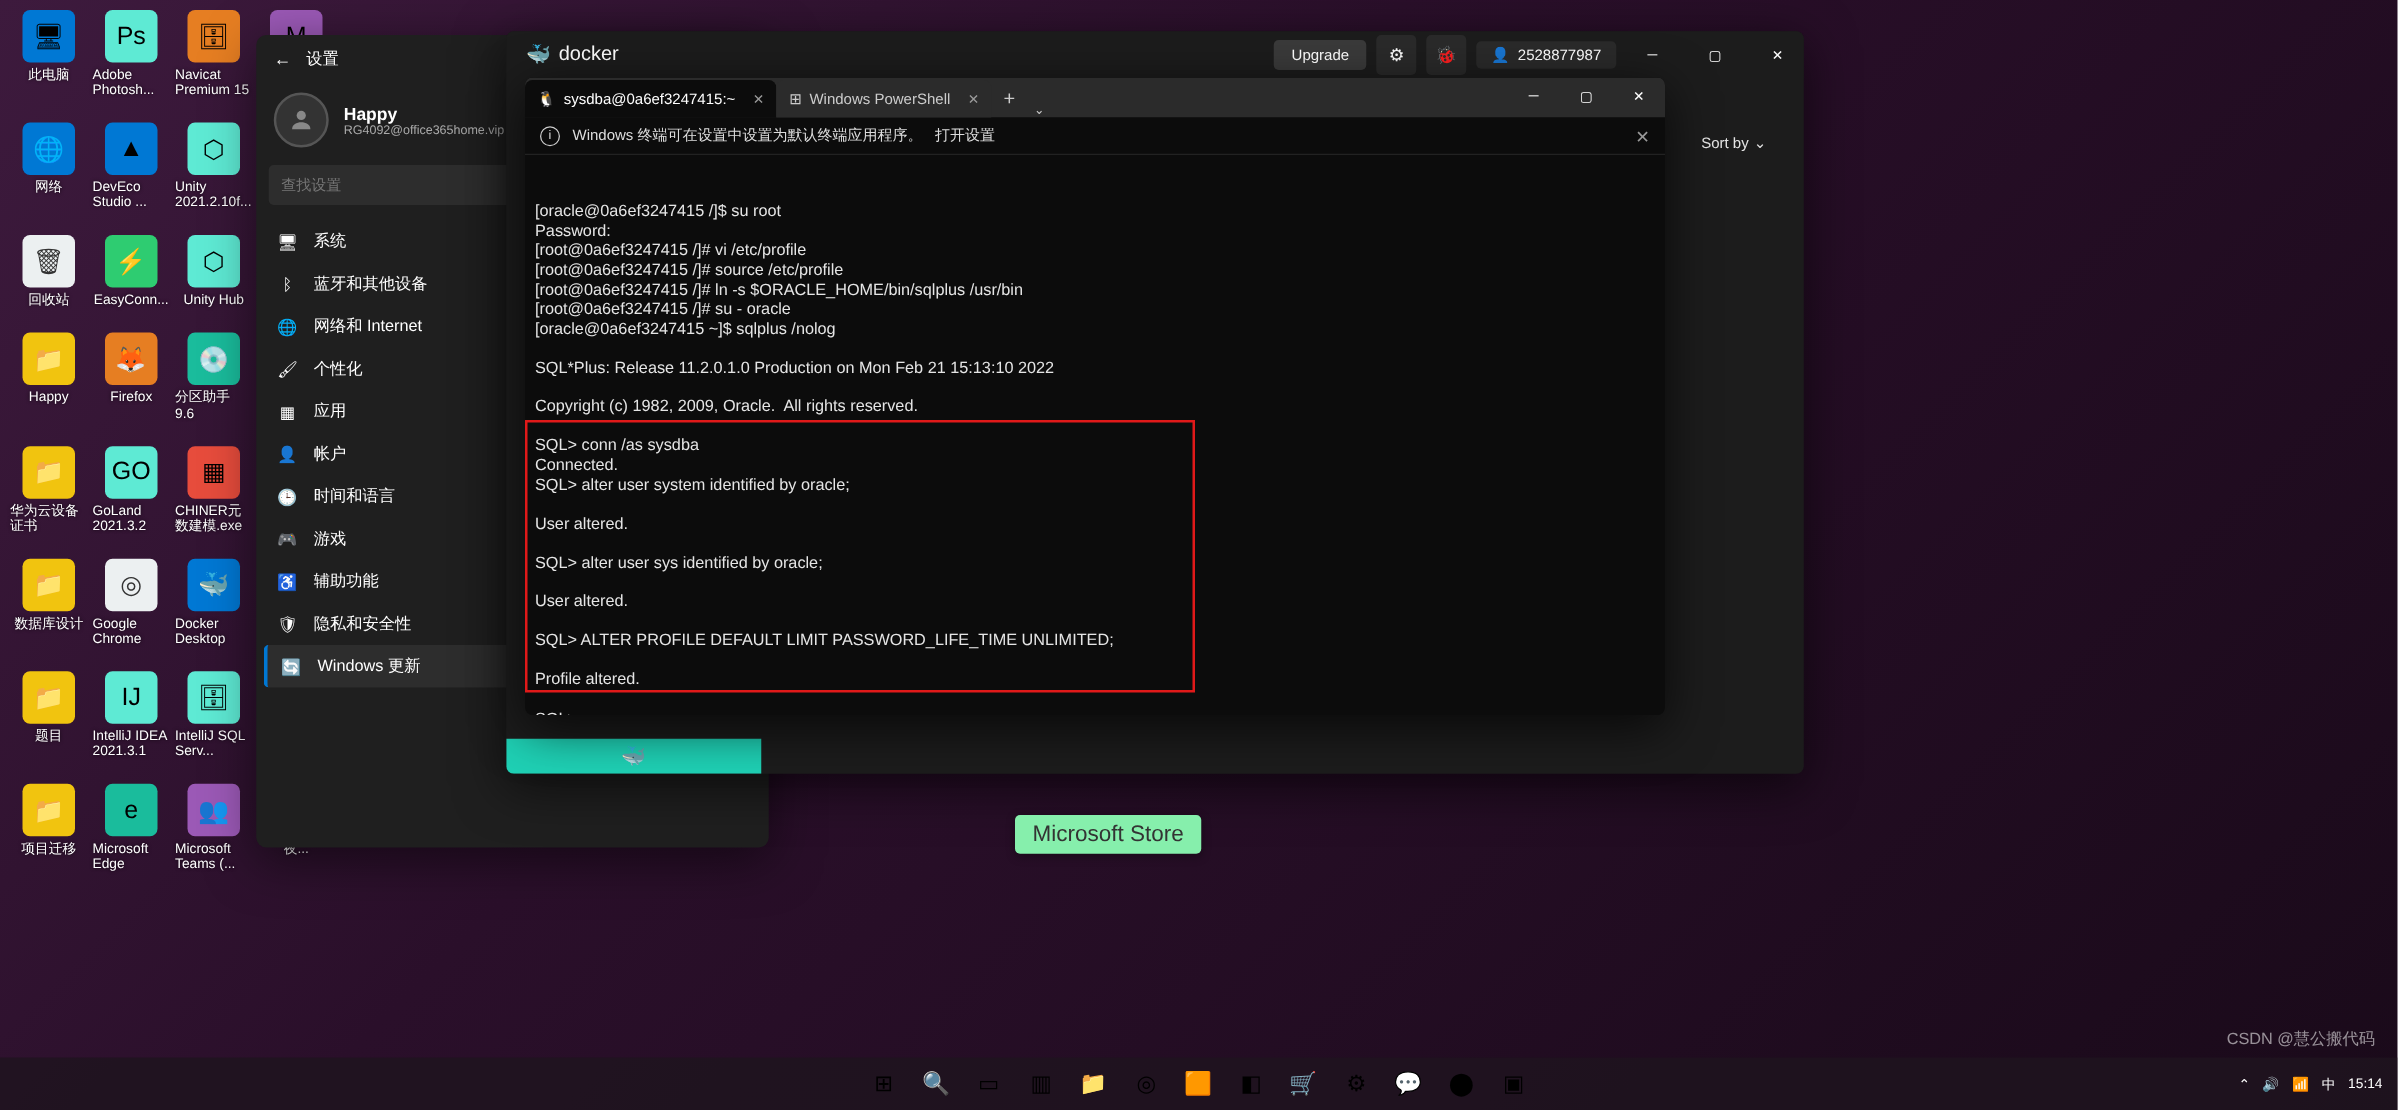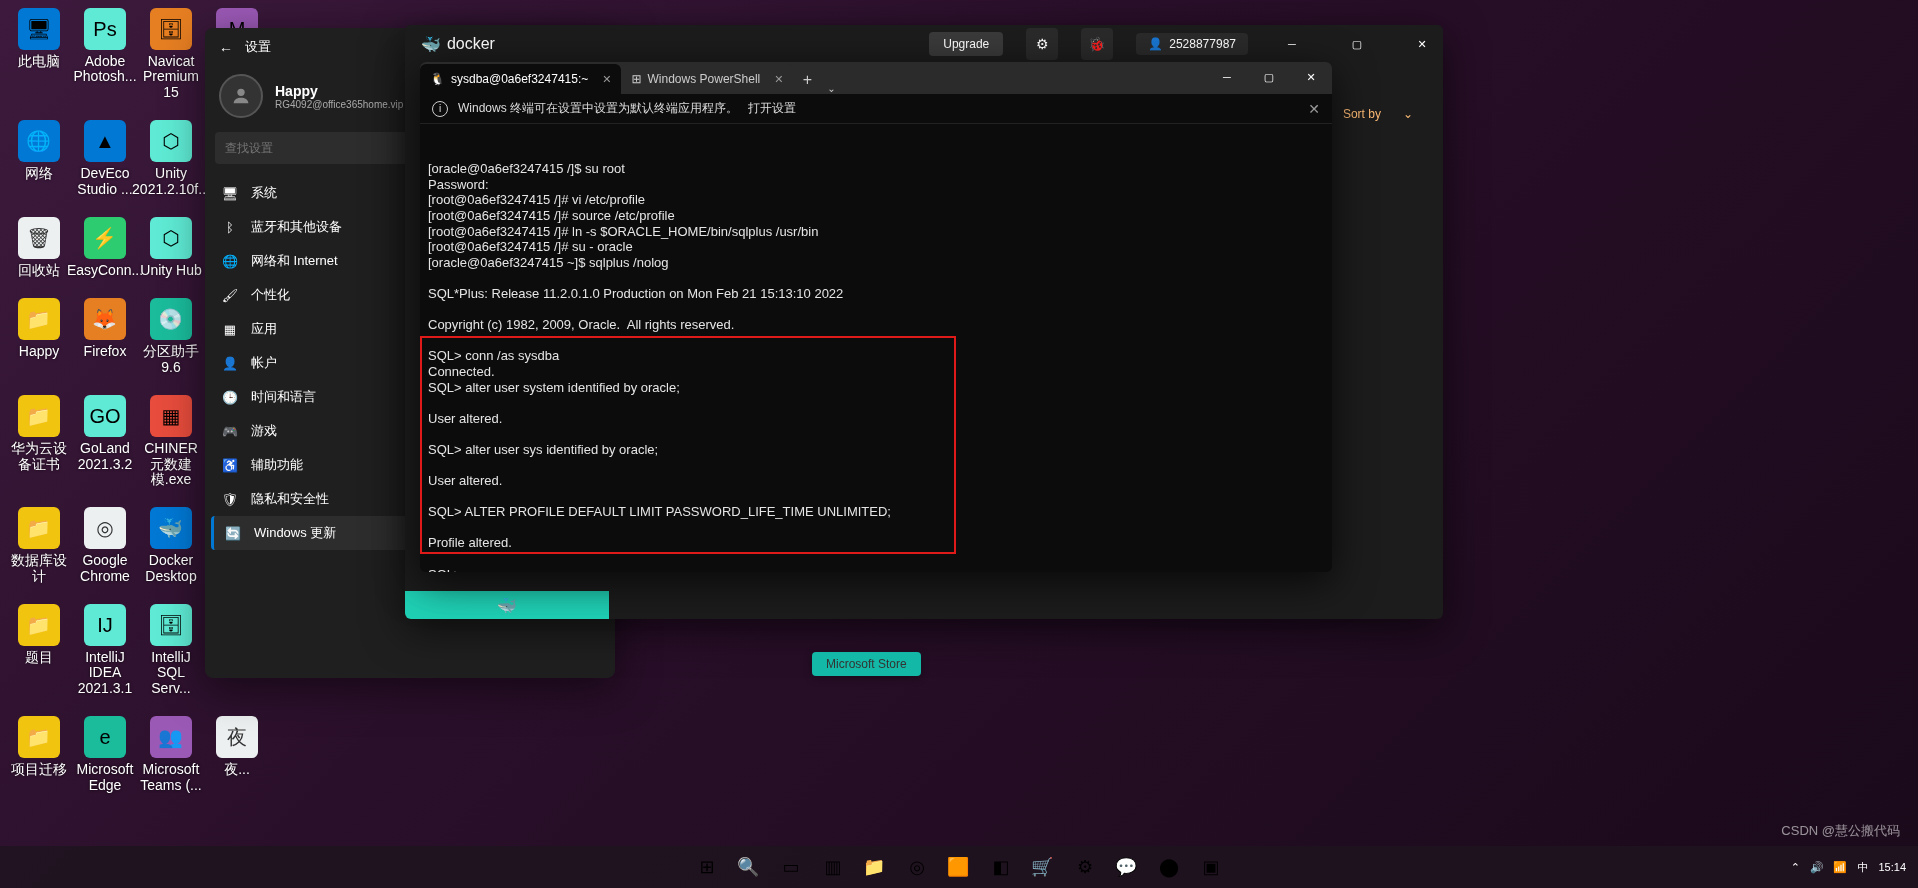--- a/index.html
+++ b/index.html
@@ -3,21 +3,21 @@
 <meta charset="utf-8">
 <style>
 * { margin: 0; padding: 0; box-sizing: border-box; font-family: "Segoe UI", "Microsoft YaHei", sans-serif; }
 body { width: 1918px; height: 888px; background: linear-gradient(135deg, #3d1a3d 0%, #2a0f2a 40%, #1a0a1a 100%); overflow: hidden; position: relative; }
 
 
 .desktop { position: absolute; top: 0; left: 0; width: 100%; height: 100%; }
 .icon-grid { position: absolute; top: 8px; left: 8px; display: grid; grid-template-columns: repeat(4, 62px); gap: 20px 4px; }
 .desktop-icon { display: flex; flex-direction: column; align-items: center; width: 62px; cursor: pointer; }
 .desktop-icon .img { width: 42px; height: 42px; border-radius: 6px; display: flex; align-items: center; justify-content: center; font-size: 20px; }
-.desktop-icon .lbl { color: #fff; font-size: 14px; text-align: center; margin-top: 4px; text-shadow: 0 0 3px rgba(0,0,0,.8); line-height: 1.1; }
+.desktop-icon .lbl { color: #fff; font-size: 11px; text-align: left; margin-top: 4px; text-shadow: 0 0 3px rgba(0,0,0,.8); line-height: 1.1; }
 
 
 .settings-window { position: absolute; left: 205px; top: 28px; width: 410px; height: 650px; background: #1f1f1f; border-radius: 8px; box-shadow: 0 10px 40px rgba(0,0,0,.5); overflow: hidden; color: #fff; }
 .settings-header { display: flex; align-items: center; padding: 10px 14px; gap: 12px; }
 .settings-header .back { font-size: 14px; cursor: pointer; }
 .settings-header .title { font-size: 13px; }
 .settings-profile { display: flex; align-items: center; padding: 8px 14px 14px; gap: 12px; }
 .settings-profile .avatar { width: 44px; height: 44px; border-radius: 50%; background: #333; border: 2px solid #555; display: flex; align-items: center; justify-content: center; }
 .settings-profile .name { font-size: 14px; font-weight: 600; }
 .settings-profile .email { font-size: 10px; color: #aaa; }
@@ -25,47 +25,47 @@
 .settings-search input { background: none; border: none; color: #fff; font-size: 12px; outline: none; width: 100%; }
 .settings-nav { padding: 0 6px; }
 .nav-item { display: flex; align-items: center; padding: 8px 10px; border-radius: 4px; gap: 12px; cursor: pointer; font-size: 13px; }
 .nav-item.active { background: #2d2d2d; border-left: 3px solid #0078d4; }
 .nav-item .ico { width: 18px; height: 18px; display: flex; align-items: center; justify-content: center; font-size: 13px; }
 
 
 .docker-window { position: absolute; left: 405px; top: 25px; width: 1038px; height: 594px; background: #1c1c1c; border-radius: 6px; box-shadow: 0 10px 40px rgba(0,0,0,.6); color: #fff; overflow: hidden; }
 .docker-header { height: 38px; display: flex; align-items: center; justify-content: space-between; padding: 0 0 0 16px; background: #1c1c1c; }
 .docker-logo { display: flex; align-items: center; gap: 6px; color: #fff; font-size: 16px; font-weight: 500; }
-.docker-actions { display: flex; align-items: center; gap: 23px; }
+.docker-actions { display: flex; align-items: center; gap: 8px; }
 .docker-actions .btn { padding: 5px 14px; background: #3a3a3a; border-radius: 4px; font-size: 12px; cursor: pointer; }
 .docker-actions .iconbtn { width: 32px; height: 32px; display: flex; align-items: center; justify-content: center; background: #2a2a2a; border-radius: 4px; cursor: pointer; font-size: 14px; }
 .docker-actions .user { display: flex; align-items: center; gap: 6px; background: #2a2a2a; padding: 4px 12px; border-radius: 4px; font-size: 12px; }
 .docker-actions .winbtn { width: 42px; height: 30px; display: flex; align-items: center; justify-content: center; cursor: pointer; font-size: 11px; }
-.docker-sortby { position: absolute; right: 30px; top: 82px; display: flex; align-items: center; gap: 22px; font-size: 12px; color: #fdba74; cursor: pointer; text-align: right; }
+.docker-sortby { position: absolute; right: 30px; top: 82px; display: flex; align-items: center; gap: 4px; font-size: 12px; color: #e5e5e5; cursor: pointer; text-align: right; }
 .docker-bottom { position: absolute; bottom: 0; left: 0; width: 204px; height: 28px; background: #1fd1b5; display: flex; align-items: center; justify-content: center; }
 
 
 .terminal-window { position: absolute; left: 420px; top: 62px; width: 912px; height: 510px; background: #0c0c0c; border-radius: 6px; box-shadow: 0 10px 40px rgba(0,0,0,.7); overflow: hidden; }
 .terminal-tabs { height: 32px; background: #2b2b2b; display: flex; align-items: flex-end; }
 .tab { display: flex; align-items: center; gap: 6px; padding: 6px 10px; background: #2b2b2b; font-size: 12px; color: #ccc; height: 30px; border-radius: 6px 6px 0 0; cursor: pointer; position: relative; }
 .tab.active { background: #0c0c0c; color: #fff; }
 .tab .close { margin-left: 8px; font-size: 11px; cursor: pointer; color: #999; }
 .tab-add { width: 28px; height: 28px; display: flex; align-items: center; justify-content: center; cursor: pointer; color: #ccc; font-size: 16px; }
 .tab-chev { width: 20px; display: flex; align-items: center; justify-content: center; color: #ccc; font-size: 10px; cursor: pointer; }
 .terminal-winbtns { position: absolute; right: 0; top: 0; display: flex; }
 .terminal-winbtns .wbtn { width: 42px; height: 30px; display: flex; align-items: center; justify-content: center; color: #fff; font-size: 11px; cursor: pointer; }
 .terminal-notice { display: flex; align-items: center; padding: 6px 12px; background: #0c0c0c; gap: 10px; border-bottom: 1px solid #222; font-size: 12px; color: #ddd; }
 .terminal-notice .info-ico { width: 16px; height: 16px; border: 1.5px solid #ccc; border-radius: 50%; display: flex; align-items: center; justify-content: center; font-size: 10px; }
 .terminal-notice .link { cursor: pointer; }
 .terminal-notice .dismiss { margin-left: auto; cursor: pointer; font-size: 14px; color: #999; }
 .terminal-body { padding: 6px 8px; font-family: Consolas, monospace; font-size: 13px; line-height: 1.2; color: #e5e5e5; white-space: pre; position: relative; }
 .highlight-box { position: absolute; border: 2px solid #e01919; pointer-events: none; }
 
 
-.ms-tooltip { position: absolute; left: 812px; top: 652px; background: #14b8a6; color: #333; padding: 5px 14px; font-size: 12px; border-radius: 4px; box-shadow: 0 2px 8px rgba(0,0,0,.3); }
+.ms-tooltip { position: absolute; left: 812px; top: 652px; background: #86efac; color: #333; padding: 5px 14px; font-size: 18px; border-radius: 4px; box-shadow: 0 2px 8px rgba(0,0,0,.3); }
 
 
 .taskbar { position: absolute; bottom: 0; left: 0; width: 100%; height: 42px; background: rgba(30,20,30,.85); display: flex; align-items: center; justify-content: center; }
 .taskbar-center { display: flex; gap: 6px; }
 .taskbar-item { width: 36px; height: 36px; border-radius: 4px; display: flex; align-items: center; justify-content: center; font-size: 18px; cursor: pointer; }
 .taskbar-right { position: absolute; right: 12px; display: flex; align-items: center; gap: 10px; color: #fff; font-size: 11px; }
 .watermark { position: absolute; right: 18px; bottom: 48px; color: rgba(255,255,255,.55); font-size: 13px; }
 
 
 .c-blue{background:#0078d4}.c-orange{background:#e67e22}.c-yellow{background:#f1c40f}.c-green{background:#2ecc71}.c-purple{background:#9b59b6}.c-red{background:#e74c3c}.c-dark{background:#5eead4}.c-white{background:#ecf0f1;color:#333}.c-teal{background:#1abc9c}

